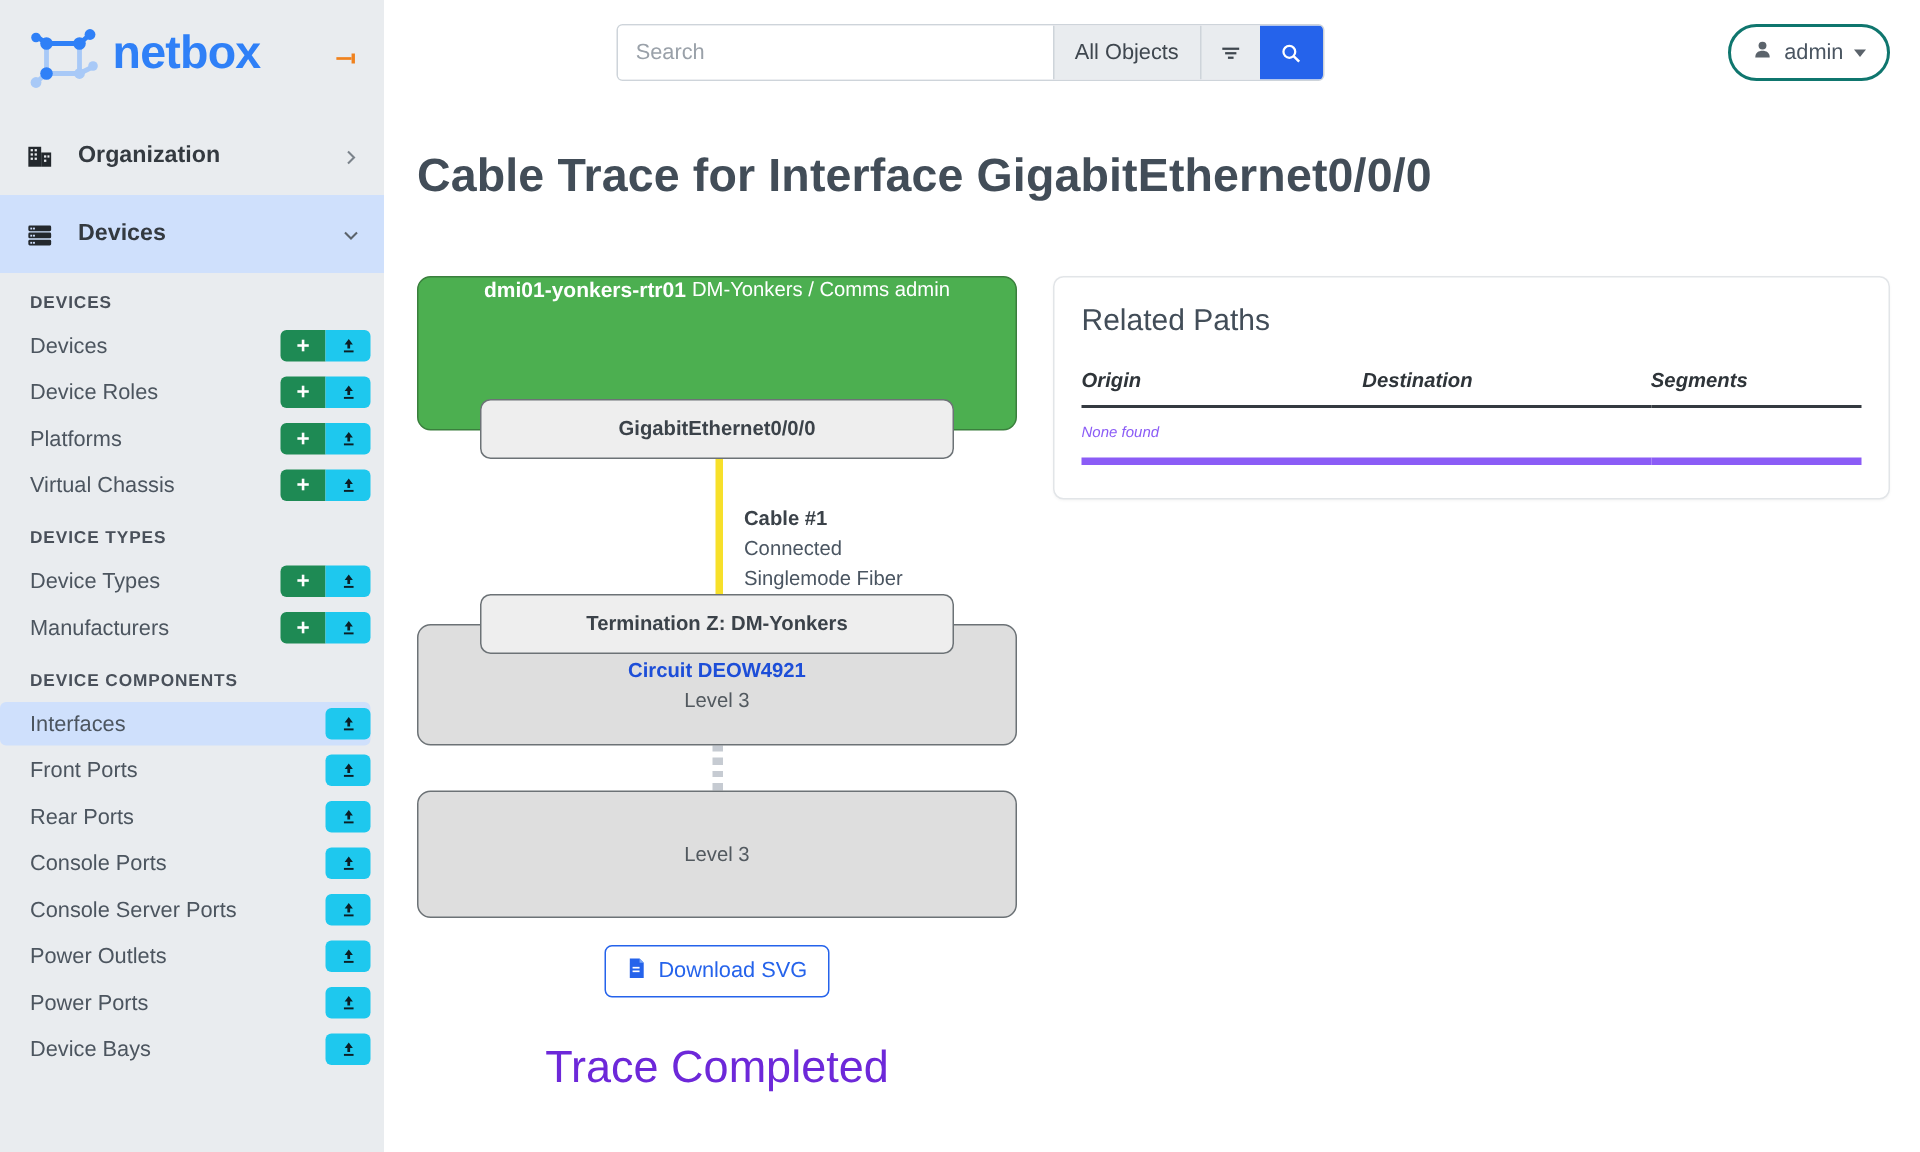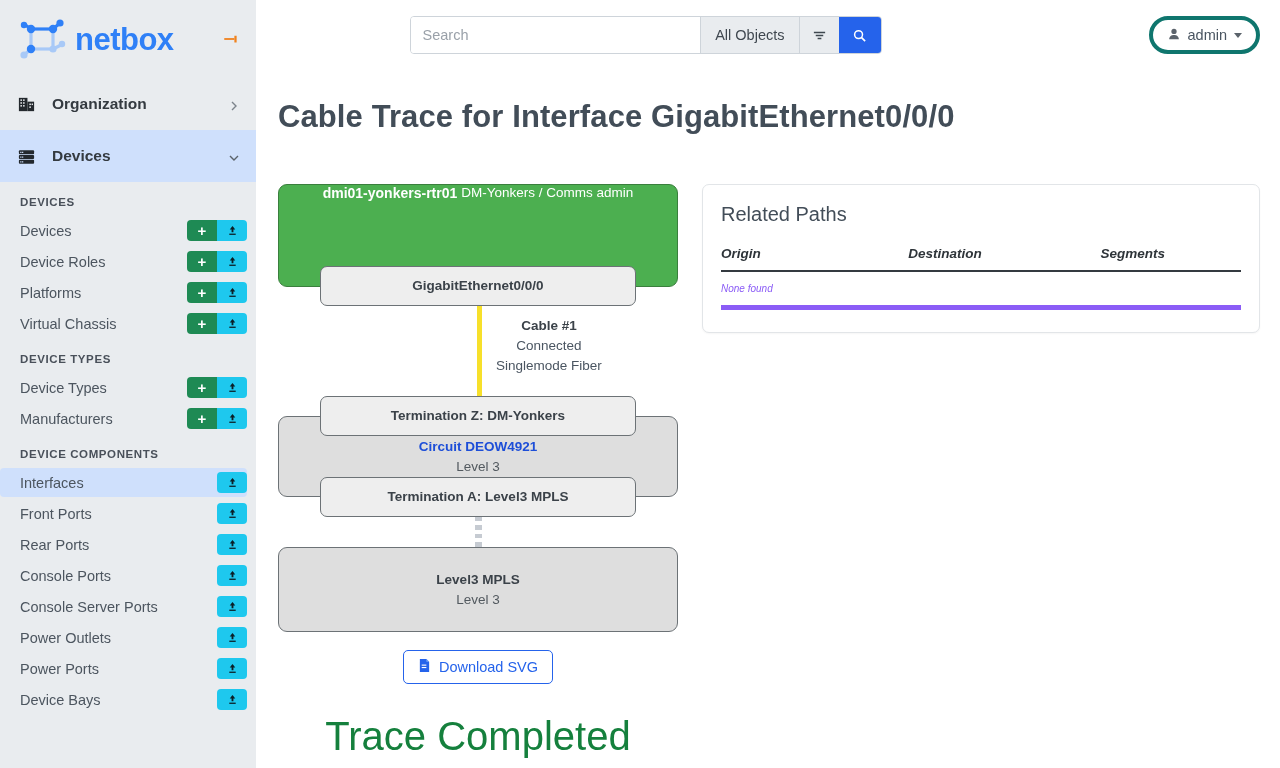--- a/index.html
+++ b/index.html
@@ -22,21 +22,21 @@
     flex: 0 0 256px;
     overflow: hidden;
     position: relative;
   }
   .brand {
     height: 78px;
     display: flex;
     align-items: center;
     padding: 0 16px 0 20px;
   }
-  .brand-logo { display: flex; align-items: center; gap: 9px; flex: 1; }
+  .brand-logo { display: flex; align-items: flex-start; gap: 9px; flex: 1; }
   .logo-mark { width: 46px; height: 40px; flex: 0 0 46px; }
   .logo-word {
     font-size: 31px;
     font-weight: bold;
     color: #2f80f7;
     letter-spacing: -0.5px;
     line-height: 1;
   }
   .pin-icon { width: 18px; height: 18px; flex: 0 0 18px; }
 
@@ -134,21 +134,21 @@
     display: flex; align-items: center; justify-content: center;
     width: 40px; background: #e9ecef; border-left: 1px solid #ced4da; cursor: pointer;
   }
   .search-btn {
     display: flex; align-items: center; justify-content: center;
     width: 42px; background: #2563eb; cursor: pointer;
   }
   .user-btn {
     display: flex; align-items: center; gap: 7px;
     height: 38px; padding: 0 14px;
-    border: 4px solid #0f766e; border-radius: 19px;
+    border: 2px solid #0f766e; border-radius: 19px;
     font-size: 14.5px; color: #4a5561; cursor: pointer;
     margin-left: auto;
   }
   .caret { width: 0; height: 0; border-left: 4.5px solid transparent; border-right: 4.5px solid transparent; border-top: 5px solid #5b636b; }
 
   .page-title {
     font-size: 31px;
     color: #424d58;
     padding: 8px 0 0 22px;
     letter-spacing: 0.1px;
@@ -205,22 +205,22 @@
   .cable-line {
     position: absolute;
     left: 199px;
     top: 0; bottom: 0;
     width: 5px;
     background: #f7e02a;
   }
   .cable-info {
     position: absolute;
     left: 218px;
-    top: 12px;
-    text-align: center;
+    top: 32px;
+    text-align: left;
   }
   .cable-info .c1 { font-size: 13.5px; font-weight: bold; color: #3b4249; margin-bottom: 5px; }
   .cable-info .c2, .cable-info .c3 { font-size: 13.5px; color: #4a5561; margin-bottom: 5px; }
 
   .circuit-stack { position: relative; }
   .circuit-box {
     background: #dedede;
     border: 1px solid #6c7276;
     border-radius: 9px;
     height: 81px;
@@ -248,22 +248,22 @@
     border: 1px solid #2563eb;
     color: #2563eb;
     background: #fff;
     border-radius: 5px;
     padding: 7px 14px;
     font-size: 14.5px;
     cursor: pointer;
   }
   .trace-done {
     text-align: center;
-    font-size: 40px;
-    color: #15803d;
+    font-size: 30px;
+    color: #6d28d9;
     margin-top: 30px;
   }
 
   
   .card {
     border: 1px solid #e2e5e8;
     border-radius: 7px;
     background: #fff;
     padding: 18px 18px 22px 18px;
     box-shadow: 0 1px 2px rgba(0,0,0,0.04);
@@ -607,32 +607,30 @@
               <div class="c3">Singlemode Fiber</div>
             </div>
           </div>
 
           <div class="circuit-stack">
             <div class="term term-over-top">Termination Z: DM-Yonkers</div>
             <div class="circuit-box">
               <div class="t1">Circuit DEOW4921</div>
               <div class="t2">Level 3</div>
             </div>
-            <div class="term term-over-bot">Termination A: Level3 MPLS</div>
           </div>
 
           <div class="dots">
             <span></span>
               <span></span>
               <span></span>
               <span></span>
           </div>
 
           <div class="node node-provider">
-            <div class="t1">Level3 MPLS</div>
             <div class="t2">Level 3</div>
           </div>
 
           <div class="dl-wrap">
             <span class="dl-btn">
               <span>
                 <svg viewBox="0 0 14 16" width="13" height="15">
                   <path d="M2 1 H9 L12 4 V15 H2 Z" fill="#2563eb"></path>
                   <path d="M9 1 V4 H12" fill="#7ba7f5"></path>
                   <rect x="4" y="7" width="5" height="1.2" fill="#ffffff"></rect>

